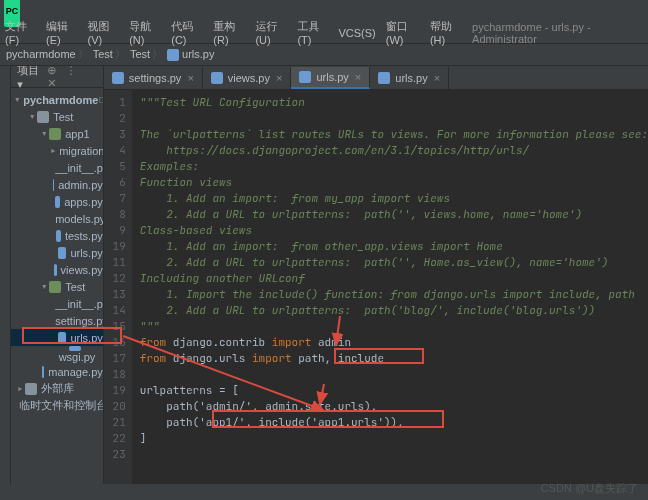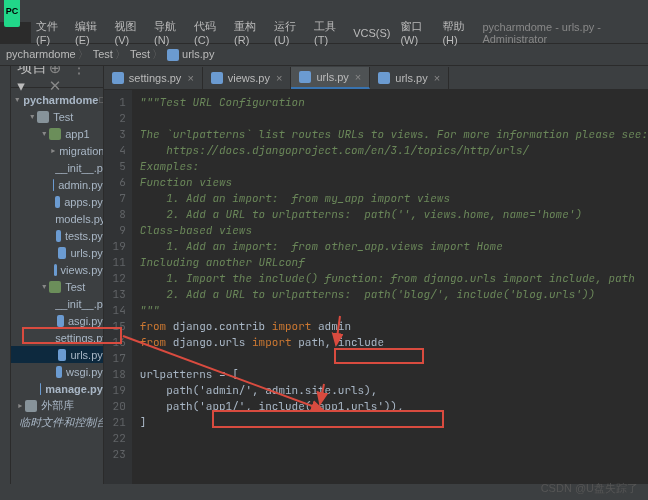--- a/index.html
+++ b/index.html
@@ -1,29 +1,29 @@
 <!DOCTYPE html>
 <html><head>
 <meta charset="utf-8">
 <style>
   * { margin: 0; padding: 0; box-sizing: border-box; }
   body { width: 648px; height: 500px; background: #2b2b2b; font-family: "Segoe UI", sans-serif; font-size: 11px; color: #a9b7c6; overflow: hidden; position: relative; }
   .titlebar { height: 22px; background: #3c3f41; display: flex; align-items: center; padding: 0 4px; color: #bbb; font-size: 11px; }
   .titlebar .logo { width: 16px; height: 32px; background: #21d789; border-radius: 2px; display: flex; align-items: center; justify-content: center; font-size: 9px; color: #000; font-weight: bold; margin-right: 6px; }
-  .menubar { height: 22px; background: #3c3f41; display: flex; align-items: center; color: #bbb; font-size: 11px; border-bottom: 1px solid #2b2b2b; margin-left: 31px; }
+  .menubar { height: 22px; background: #3c3f41; display: flex; align-items: center; color: #bbb; font-size: 11px; border-bottom: 1px solid #2b2b2b; }
   .menubar span { padding: 0 5px; }
   .menubar .right { margin-left: auto; padding-right: 16px; color: #888; }
   .navbar { height: 22px; background: #3c3f41; display: flex; align-items: center; padding: 0 6px; font-size: 11px; color: #bbb; border-bottom: 1px solid #2b2b2b; }
   .navbar .crumb { margin-right: 2px; }
   .navbar .sep::after { content: "〉"; color: #666; margin: 0 2px; }
   .navbar .fi { width: 12px; height: 12px; display: inline-block; background: #6b9bd1; border-radius: 2px; margin-right: 3px; vertical-align: middle; }
   .main { display: flex; height: calc(500px - 66px - 16px); }
   .sidebar-tab { width: 18px; background: #3c3f41; border-right: 1px solid #2b2b2b; writing-mode: vertical-rl; text-align: center; padding-top: 6px; font-size: 10px; color: #bbb; }
   .project { width: 154px; background: #3c3f41; border-right: 1px solid #2b2b2b; overflow: hidden; }
-  .project-header { height: 22px; display: flex; align-items: center; padding: 0 6px; font-size: 15px; color: #bbb; border-bottom: 1px solid #2b2b2b; }
+  .project-header { height: 22px; display: flex; align-items: center; padding: 0 6px; font-size: 11px; color: #bbb; border-bottom: 1px solid #2b2b2b; }
   .project-header .icons { margin-left: auto; letter-spacing: 3px; color: #888; }
   .tree { padding: 3px 0; font-size: 11px; }
   .node { display: flex; align-items: center; height: 17px; padding-left: 4px; white-space: nowrap; }
   .node .arrow { width: 10px; text-align: center; color: #888; font-size: 8px; }
   .node .ic { width: 12px; height: 12px; margin-right: 4px; border-radius: 2px; display: inline-block; }
   .ic.folder { background: #87939a; }
   .ic.pkg { background: #6b8e5a; }
   .ic.py { background: #6b9bd1; }
   .node.sel { background: #0d293e; position: relative; }
   .hlbox { position: absolute; border: 2px solid #d94b3f; pointer-events: none; }
@@ -142,48 +142,43 @@
           <span>Test</span>
         </div>
         <div class="node" style="padding-left: 40px;">
           <span class="arrow"></span>
           <span class="ic py"></span>
           <span>__init__.py</span>
         </div>
         <div class="node" style="padding-left: 40px;">
           <span class="arrow"></span>
           <span class="ic py"></span>
-          <span>asgi.py</span>
-        </div>
-        <div class="node" style="padding-left: 40px;">
-          <span class="arrow"></span>
-          <span class="ic py"></span>
           <span>settings.py</span>
         </div>
         <div class="node sel" style="padding-left: 40px;">
           <span class="arrow"></span>
           <span class="ic py"></span>
           <span>urls.py</span>
         </div>
-        <div class="node" style="padding-left: 40px;">
+        <div class="node" style="padding-left: 40px; flex-direction: column;">
           <span class="arrow"></span>
           <span class="ic py"></span>
           <span>wsgi.py</span>
         </div>
-        <div class="node" style="padding-left: 28px; font-weight: bold;">
+        <div class="node" style="padding-left: 28px;">
           <span class="arrow"></span>
           <span class="ic py"></span>
           <span>manage.py</span>
         </div>
         <div class="node" style="padding-left: 4px;">
           <span class="arrow">▸</span>
           <span class="ic folder"></span>
           <span>外部库</span>
         </div>
-        <div class="node" style="padding-left: 4px; font-style: italic;">
+        <div class="node" style="padding-left: 4px;">
           <span class="arrow"></span>
           <span class="ic folder"></span>
           <span>临时文件和控制台</span>
         </div>
       </div>
   </div>
   <div class="editor-area">
     <div class="tabs" id="tabs">
         <div class="tab"><span class="ic"></span>settings.py<span class="close">×</span></div>
         <div class="tab"><span class="ic"></span>views.py<span class="close">×</span></div>
@@ -220,20 +215,21 @@
           <div class="ln"><span class="c-str">"""Test URL Configuration</span></div>
           <div class="ln"><span class="c-str"></span></div>
           <div class="ln"><span class="c-str">The `urlpatterns` list routes URLs to views. For more information please see:</span></div>
           <div class="ln"><span class="c-str">    https://docs.djangoproject.com/en/3.1/topics/http/urls/</span></div>
           <div class="ln"><span class="c-str">Examples:</span></div>
           <div class="ln"><span class="c-str">Function views</span></div>
           <div class="ln"><span class="c-str">    1. Add an import:  from my_app import views</span></div>
           <div class="ln"><span class="c-str">    2. Add a URL to urlpatterns:  path('', views.home, name='home')</span></div>
           <div class="ln"><span class="c-str">Class-based views</span></div>
           <div class="ln"><span class="c-str">    1. Add an import:  from other_app.views import Home</span></div>
+          <div class="ln"><span class="c-str">    2. Add a URL to urlpatterns:  path('', Home.as_view(), name='home')</span></div>
           <div class="ln"><span class="c-str">Including another URLconf</span></div>
           <div class="ln"><span class="c-str">    1. Import the include() function: from django.urls import include, path</span></div>
           <div class="ln"><span class="c-str">    2. Add a URL to urlpatterns:  path('blog/', include('blog.urls'))</span></div>
           <div class="ln"><span class="c-str">"""</span></div>
           <div class="ln"><span class="c-kw">from</span> django.contrib <span class="c-kw">import</span> admin</div>
           <div class="ln"><span class="c-kw">from</span> django.urls <span class="c-kw">import</span> path, include</div>
           <div class="ln"></div>
           <div class="ln">urlpatterns = [</div>
           <div class="ln">    path('admin/', admin.site.urls),</div>
           <div class="ln">    path('app1/', include('app1.urls')),</div>

